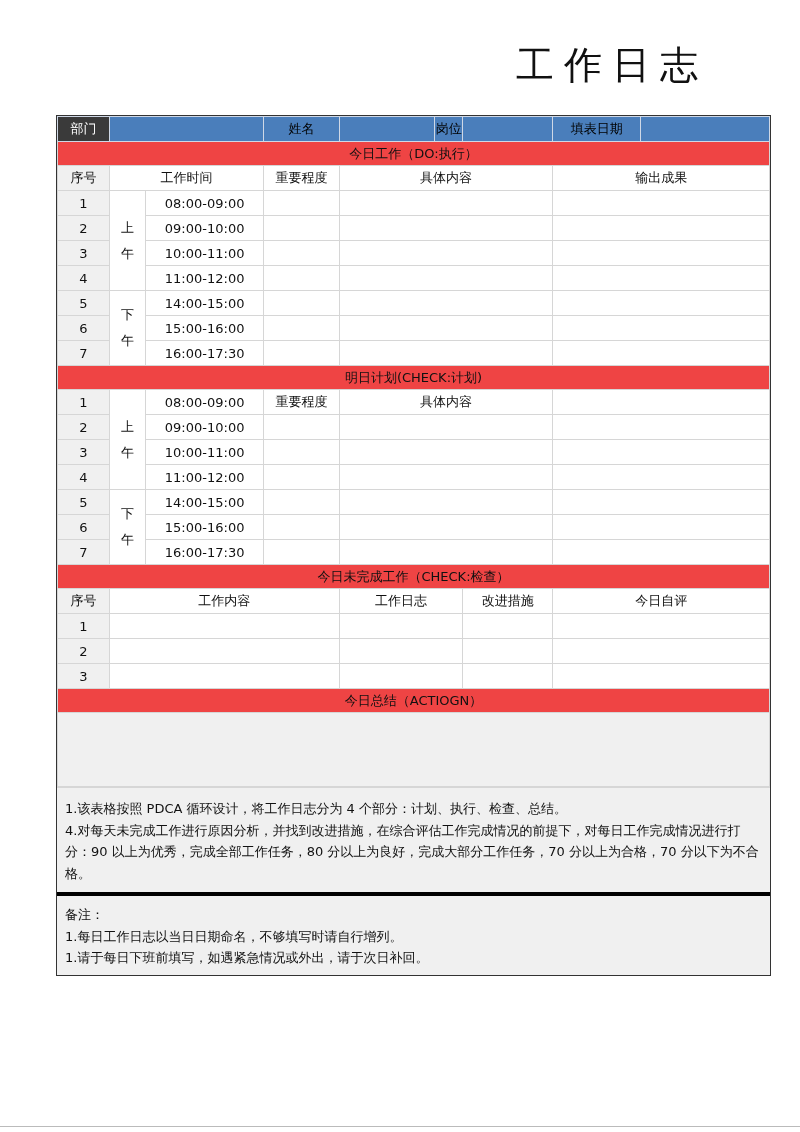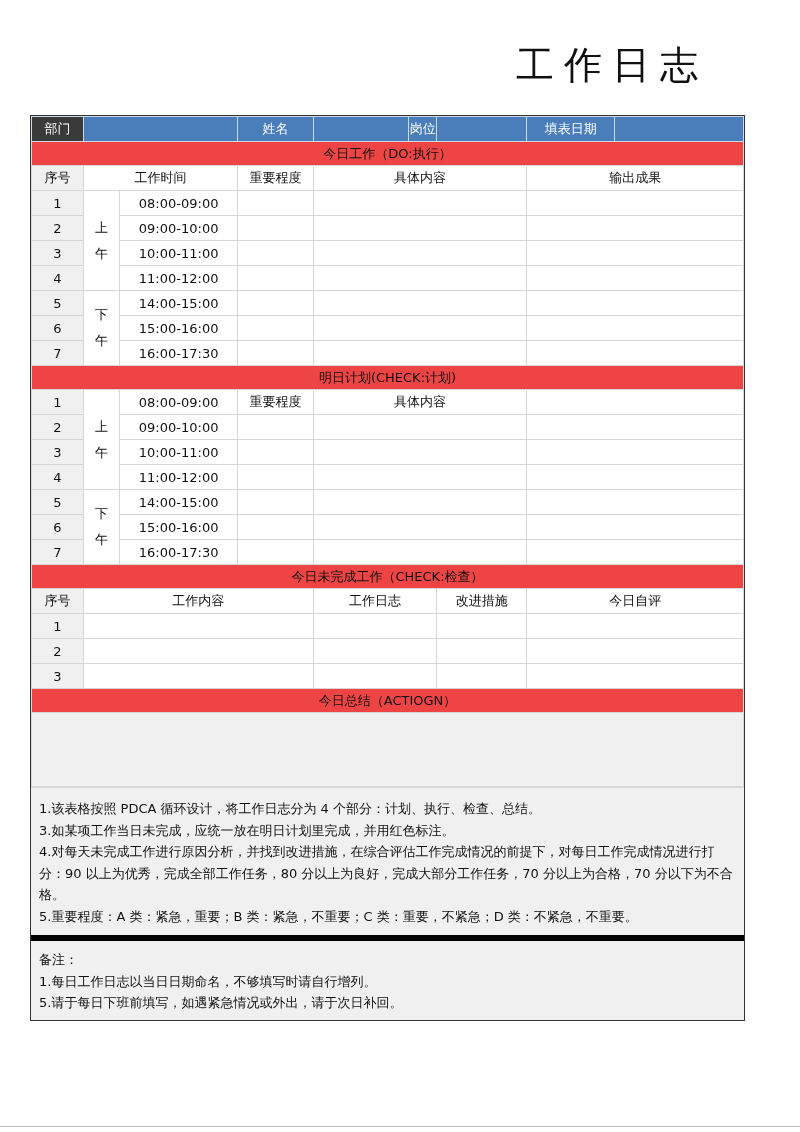--- a/index.html
+++ b/index.html
@@ -1,29 +1,29 @@
 <!DOCTYPE html>
 <html><head>
 <meta charset="utf-8">
 <style>
   html, body { margin:0; padding:0; background:#ffffff; }
   body { width:800px; height:1132px; position:relative; font-family:"DejaVu Sans","Liberation Sans",sans-serif; color:#111; overflow:hidden; }
   .title { position:absolute; left:0; top:40px; width:708px; text-align:right; font-size:38px; font-weight:normal; letter-spacing:10px; }
-  .sheet { position:absolute; left:30px; top:115px; width:715px; border:1.5px solid #333; box-sizing:border-box; }
+  .sheet { position:absolute; left:56px; top:115px; width:715px; border:1.5px solid #333; box-sizing:border-box; }
   table { border-collapse:collapse; width:100%; table-layout:fixed; font-size:13px; }
   td { border:1px solid #d6d6d6; height:24px; padding:0; text-align:center; vertical-align:middle; overflow:hidden; white-space:nowrap; }
-  .hdr td { background:#4a7ebb; color:#ffffff; border-color:#cfd8e6; height:24px; }
+  .hdr td { background:#4a7ebb; color:#000000; border-color:#cfd8e6; height:24px; }
   .hdr td.dept { background:#3a3a3a; color:#fff; }
   .sec td { background:#ef4444; height:23px; }
   .seq { background:#f0f0f0;margin-left:28px; }
   .ampm { line-height:26px; white-space:normal; }
   .summary-body { background:#f0f0f0; height:73px; }
   .notes { background:#f0f0f0; border-top:1px solid #d6d6d6; padding:10px 8px 8px 8px; font-size:13px; line-height:21.5px; }
   .notes p { margin:0; }
-  .remarks { background:#f0f0f0; border-top:6px solid #000000; padding:8px 8px 6px 8px; font-size:13px; line-height:21.5px; }
+  .remarks { background:#f0f0f0; border-top:4px solid #000000; padding:8px 8px 6px 8px; font-size:13px; line-height:21.5px; }
   .remarks p { margin:0; }
   .bottom-rule { position:absolute; left:0; top:1126px; width:800px; height:1px; background:#bbbbbb; }
 </style>
 </head>
 <body>
 
 <div class="title">工作日志</div>
 
 <div class="sheet">
   <table>
@@ -211,25 +211,23 @@
           <td colspan="11">今日总结（ACTIOGN）</td>
         </tr>
     <tr>
           <td colspan="11" class="summary-body"></td>
         </tr>
   </tbody>
     </table>
 
   <div class="notes">
     <p>1.该表格按照 PDCA 循环设计，将工作日志分为 4 个部分：计划、执行、检查、总结。</p>
-    <p>3.如某项工作当日未完成，应统一放在明日计划里完成，并用红色标注。</p>
     <p>4.对每天未完成工作进行原因分析，并找到改进措施，在综合评估工作完成情况的前提下，对每日工作完成情况进行打分：90 以上为优秀，完成全部工作任务，80 分以上为良好，完成大部分工作任务，70 分以上为合格，70 分以下为不合格。</p>
-    <p>5.重要程度：A 类：紧急，重要；B 类：紧急，不重要；C 类：重要，不紧急；D 类：不紧急，不重要。</p>
   </div>
 
   <div class="remarks">
     <p>备注：</p>
     <p>1.每日工作日志以当日日期命名，不够填写时请自行增列。</p>
-    <p>5.请于每日下班前填写，如遇紧急情况或外出，请于次日补回。</p>
+    <p>1.请于每日下班前填写，如遇紧急情况或外出，请于次日补回。</p>
   </div>
 </div>
 
 <div class="bottom-rule"></div>
 
 </body></html>

